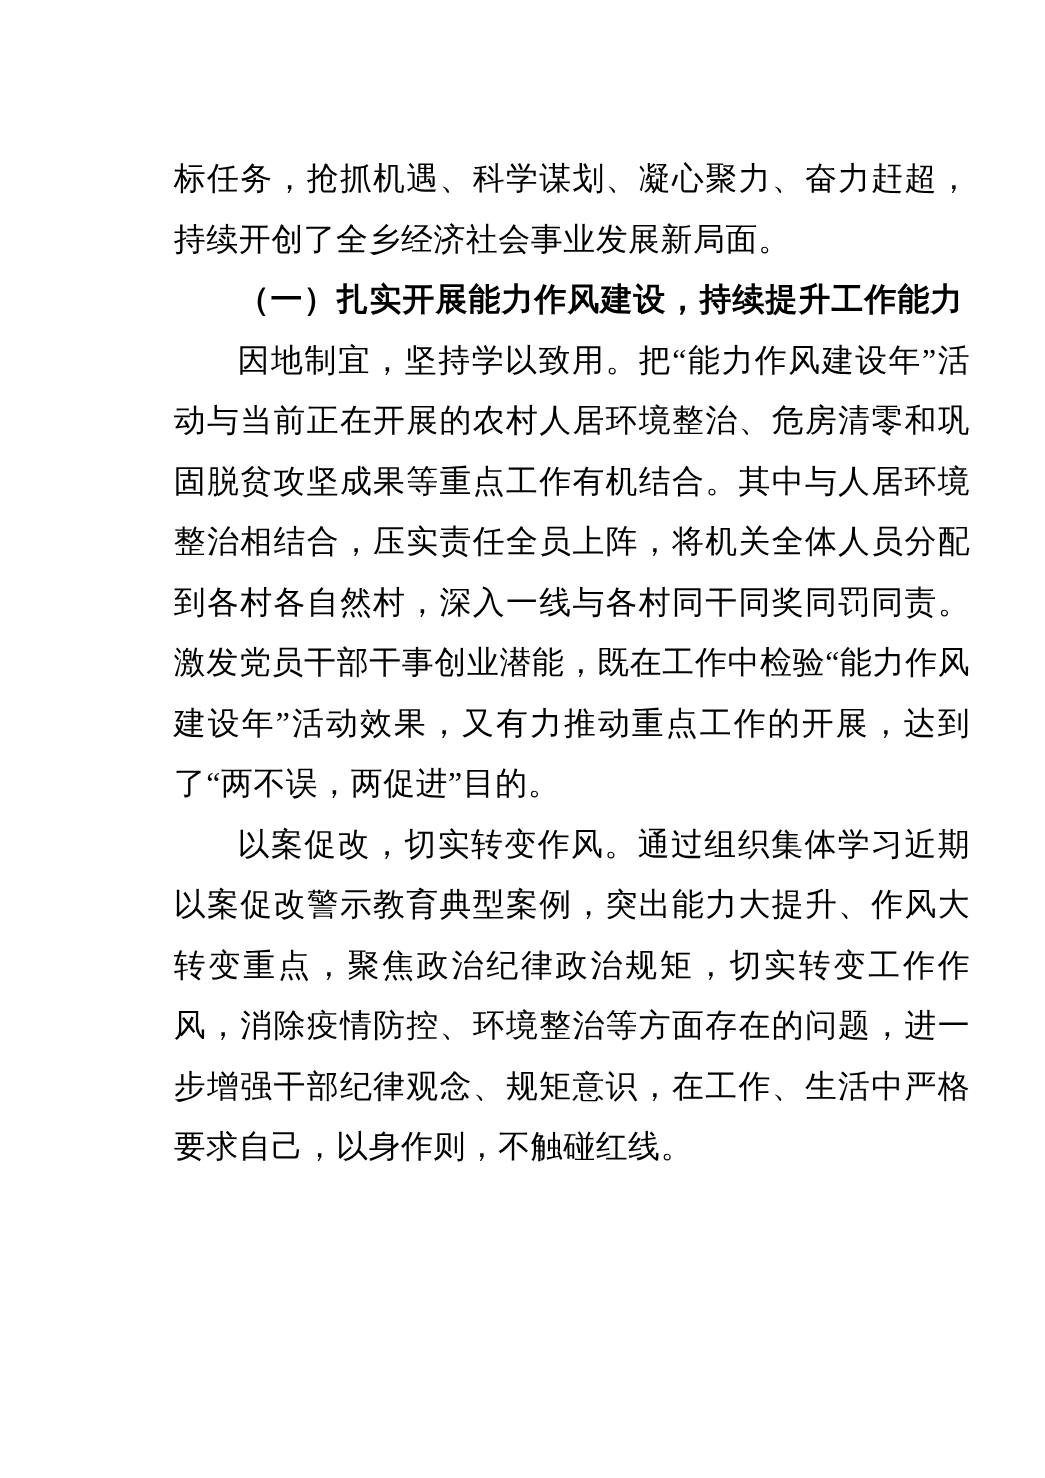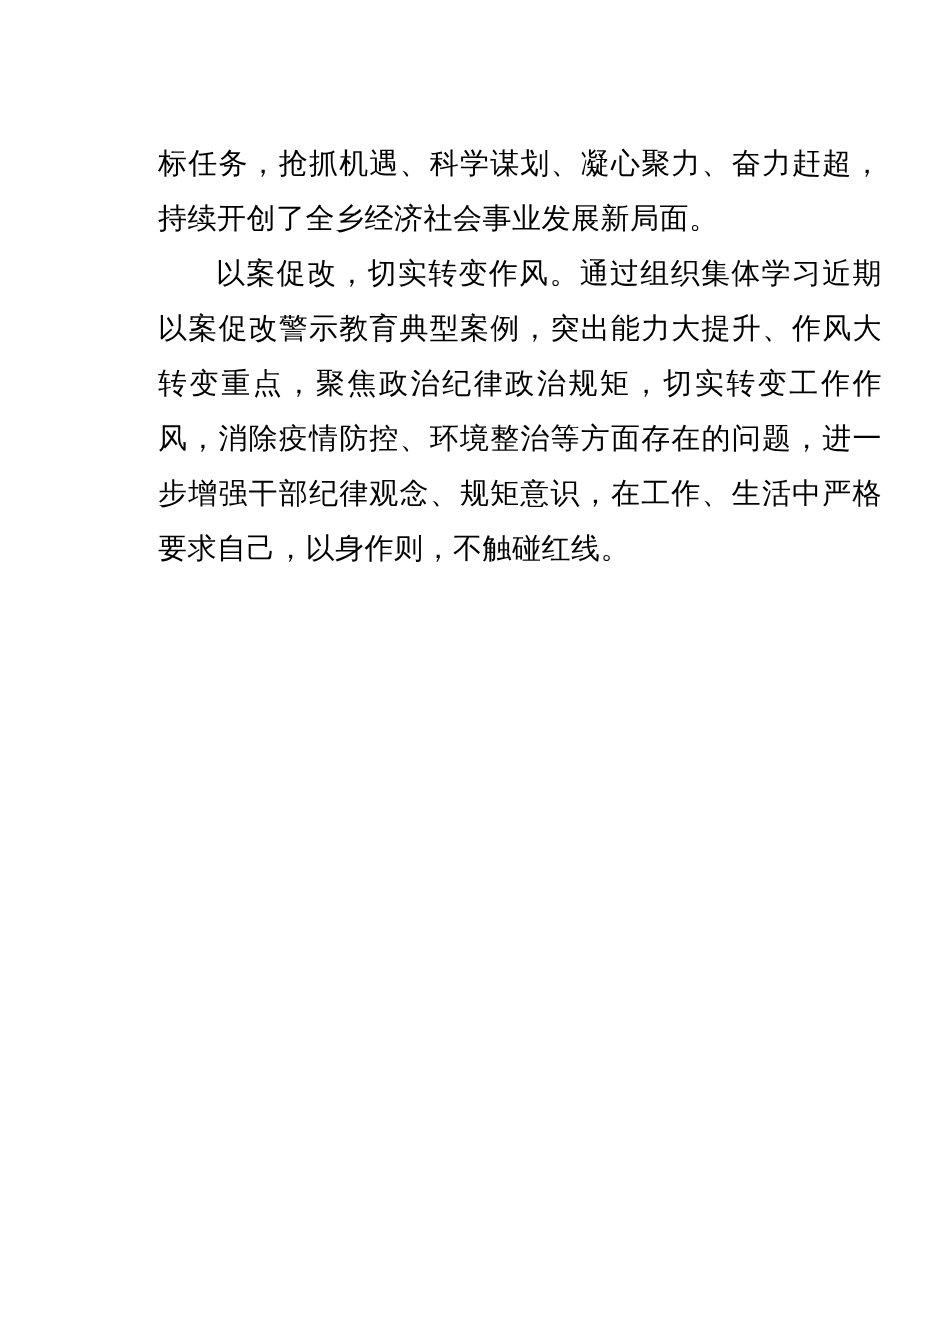--- a/index.html
+++ b/index.html
@@ -44,15 +44,17 @@
     letter-spacing: 1px;
   }
 </style>
 </head>
 <body>
 
 <div class="page">
   <div class="doc-body">
 
   <p class="para body">标任务，抢抓机遇、科学谋划、凝心聚力、奋力赶超，持续开创了全乡经济社会事业发展新局面。</p>
+      <p class="para heading2 indent">（一）扎实开展能力作风建设，持续提升工作能力</p>
+      <p class="para body indent">因地制宜，坚持学以致用。把“能力作风建设年”活动与当前正在开展的农村人居环境整治、危房清零和巩固脱贫攻坚成果等重点工作有机结合。其中与人居环境整治相结合，压实责任全员上阵，将机关全体人员分配到各村各自然村，深入一线与各村同干同奖同罚同责。激发党员干部干事创业潜能，既在工作中检验“能力作风建设年”活动效果，又有力推动重点工作的开展，达到了“两不误，两促进”目的。</p>
       <p class="para body indent">以案促改，切实转变作风。通过组织集体学习近期以案促改警示教育典型案例，突出能力大提升、作风大转变重点，聚焦政治纪律政治规矩，切实转变工作作风，消除疫情防控、环境整治等方面存在的问题，进一步增强干部纪律观念、规矩意识，在工作、生活中严格要求自己，以身作则，不触碰红线。</p>
     </div>
 </div>
 
 </body></html>

